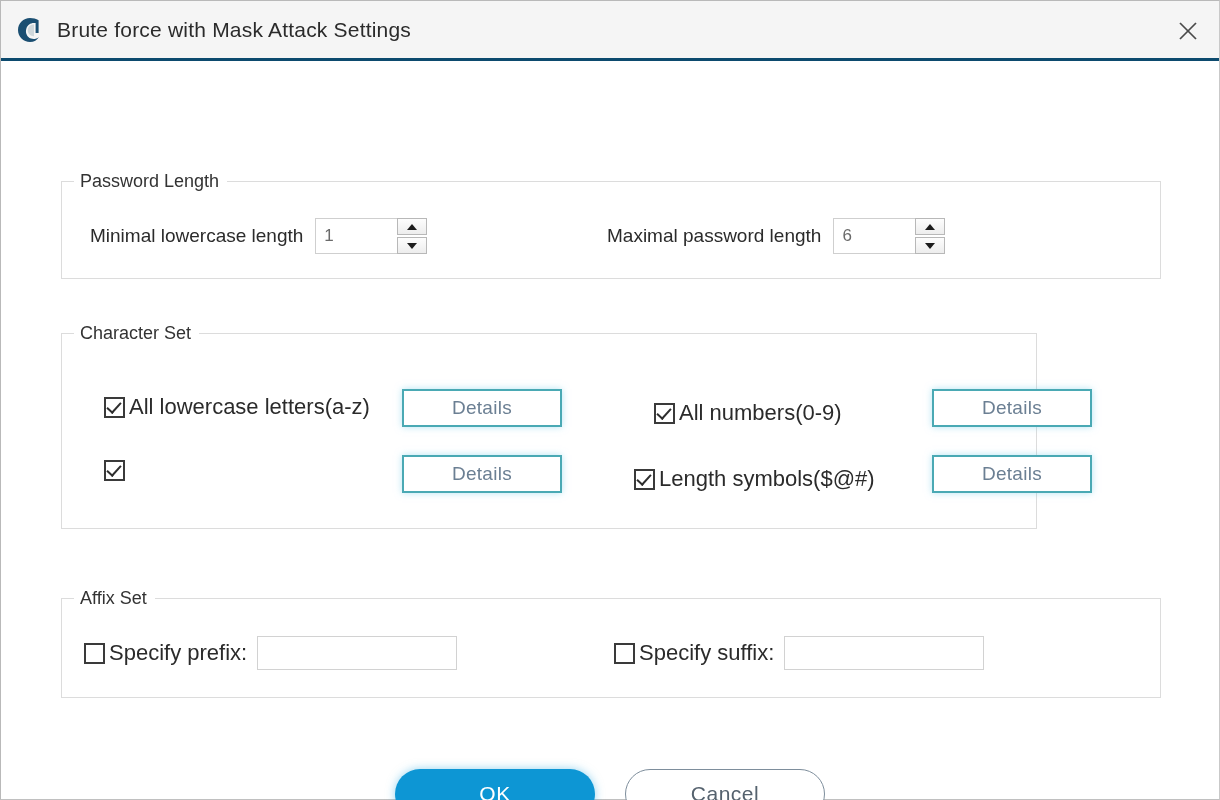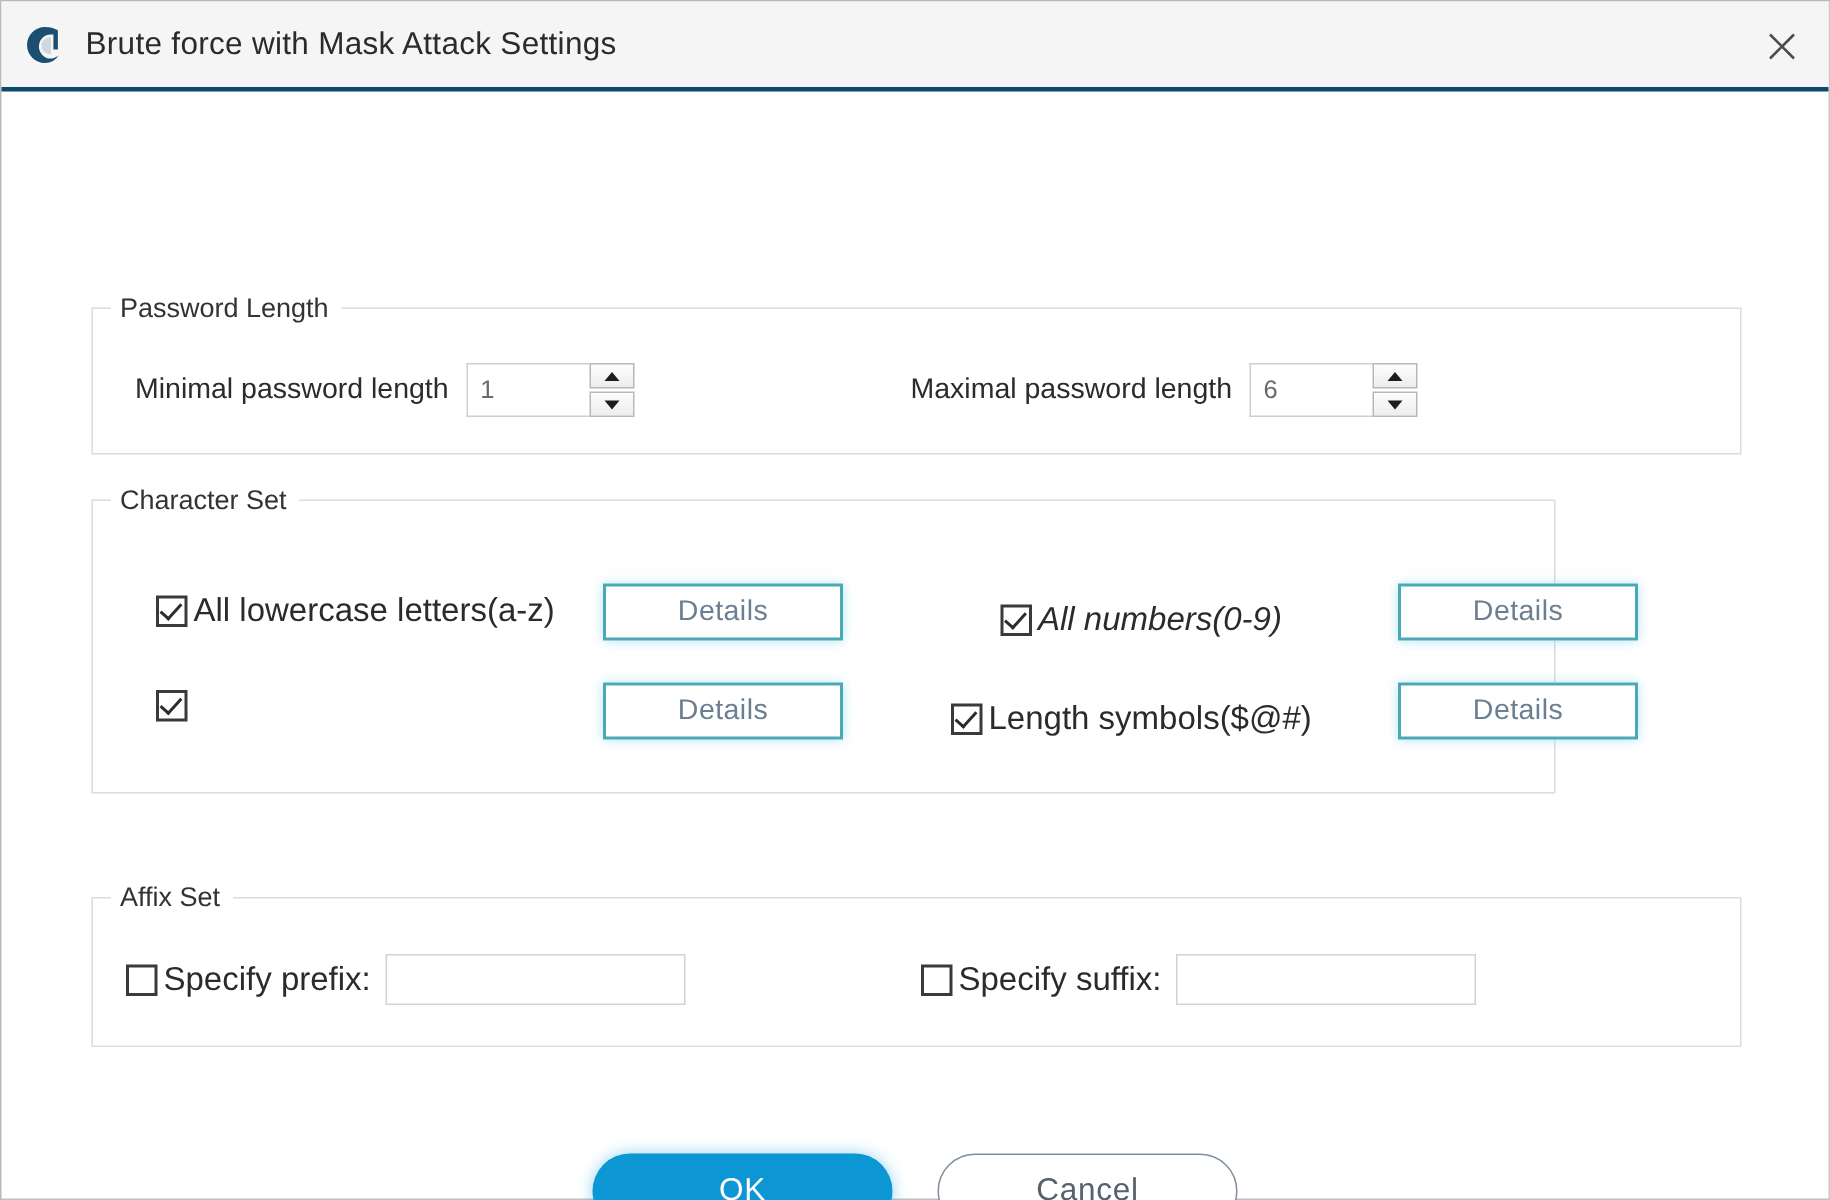--- a/index.html
+++ b/index.html
@@ -84,21 +84,21 @@
     position: absolute;
     background: transparent;
   }
   fieldset.group > legend {
     padding: 0 8px 0 6px;
     font-size: 18px;
     color: #333333;
     margin-left: 12px;
   }
 
-  #group-password-length { left: 60px; top: 110px; width: 1100px; height: 108px; margin-top: 24px; }
+  #group-password-length { left: 60px; top: 110px; width: 1100px; height: 108px; }
   #group-character-set  { left: 60px; top: 262px; width: 976px; height: 206px; }
   #group-affix-set      { left: 60px; top: 527px; width: 1100px; height: 110px; }
 
   .row { position: absolute; display: flex; align-items: center; }
 
   .field-label {
     font-size: 19px;
     color: #2b2b2b;
     white-space: nowrap;
   }
@@ -271,21 +271,21 @@
       </svg>
     </button>
   </div>
 
   <div class="content">
 
     <fieldset class="group" id="group-password-length">
       <legend>Password Length</legend>
 
       <div class="row" style="left:28px; top:26px;">
-        <span class="field-label">Minimal password length</span>
+        <span class="field-label">Minimal lowercase length</span>
         <span class="spinner">
           <input type="text" value="1" style="">
           <span class="spin-btns">
             <button class="spin-btn">
                 <span class="tri-up"></span>
               </button>
             <button class="spin-btn">
                 <span class="tri-down"></span>
               </button>
           </span>
@@ -323,21 +323,21 @@
 
       <div class="row" style="left:42px; top:116px;">
         <label class="cbox-line">
           <span class="cbox checked"></span>
         </label>
       </div>
       <div class="row" style="left:340px; top:111px;">
         <button class="details-btn">Details</button>
       </div>
 
-      <div class="row" style="left:605px; top:56px;font-style:italic;">
+      <div class="row" style="left:592px; top:56px;">
         <label class="cbox-line">
           <span class="cbox checked"></span>
           <span class="cbox-label">All numbers(0-9)</span>
         </label>
       </div>
       <div class="row" style="left:870px; top:45px;">
         <button class="details-btn">Details</button>
       </div>
 
       <div class="row" style="left:572px; top:122px;">

